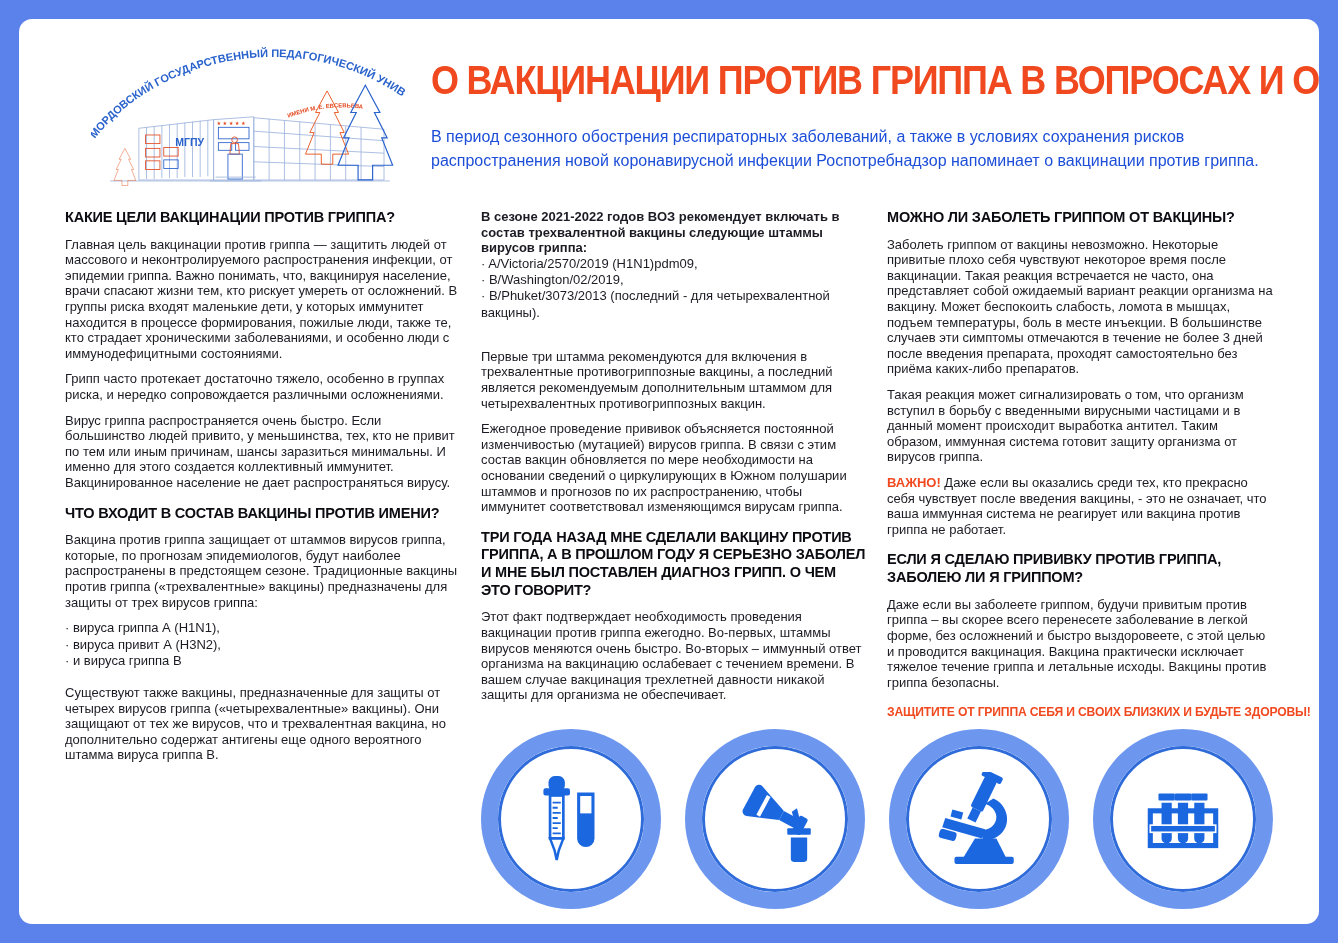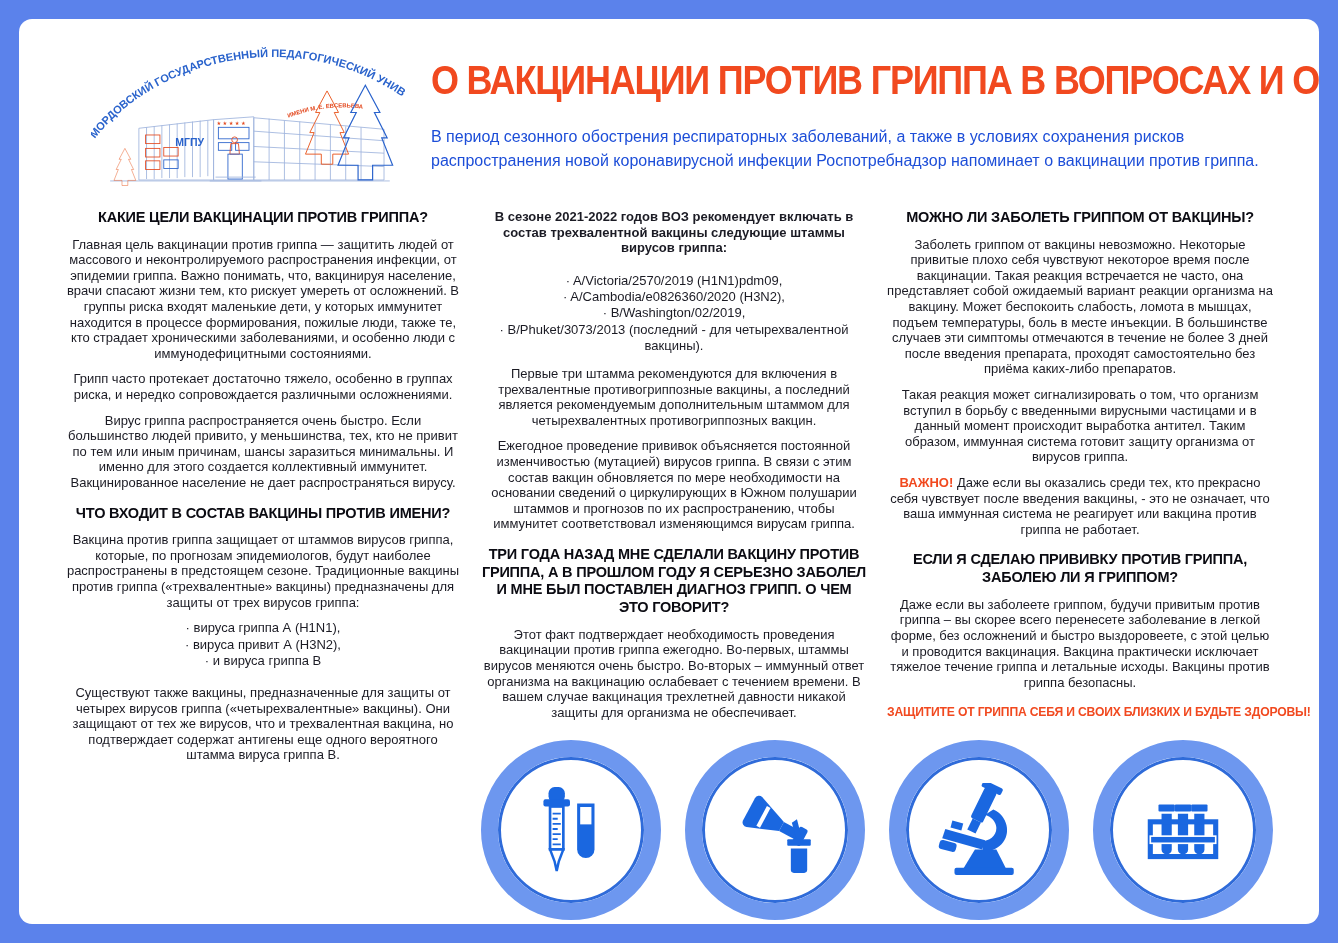--- a/index.html
+++ b/index.html
@@ -10,21 +10,21 @@
   
   .header{display:flex;margin:14px 42px 0 72px;height:162px;}
   .logo{width:316px;flex-shrink:0;}
   .logo svg{width:316px;height:158px;}
   .header-text{flex:1;margin-left:24px;min-width:0;}
   .title{font-size:36px;font-weight:bold;color:#F1491F;letter-spacing:-1.2px;
          text-align:center;white-space:nowrap;margin-top:24px;
          transform:scaleY(1.12);transform-origin:top center;}
   .subtitle{font-size:16px;line-height:1.5;margin-top:26px;color:#1d4ed8;}
   
-  .content{display:flex;gap:20px;margin:14px 46px 0 46px;text-align:center;}
+  .content{display:flex;gap:20px;margin:14px 46px 0 46px;}
   .col{flex:1;min-width:0;}
   .right-wrap{flex:2;display:flex;flex-direction:column;min-width:0;}
   .right-cols{display:flex;gap:20px;}
   .right-cols .col{flex:1;}
   .q{font-size:14.5px;font-weight:bold;color:#0b0b12;margin:14px 0 10px;line-height:1.22;letter-spacing:-0.2px;}
   .q:first-child{margin-top:0;}
   p{font-size:13px;line-height:1.2;margin:0 0 10px;}
   .bold-intro{font-weight:bold;}
   ul.plain{list-style:none;margin:0 0 10px;padding:0;}
   ul.plain li{font-size:13px;line-height:1.25;}
@@ -110,35 +110,34 @@
         <p>Главная цель вакцинации против гриппа — защитить людей от массового и неконтролируемого распространения инфекции, от эпидемии гриппа. Важно понимать, что, вакцинируя население, врачи спасают жизни тем, кто рискует умереть от осложнений. В группы риска входят маленькие дети, у которых иммунитет находится в процессе формирования, пожилые люди, также те, кто страдает хроническими заболеваниями, и особенно люди с иммунодефицитными состояниями.</p>
         <p>Грипп часто протекает достаточно тяжело, особенно в группах риска, и нередко сопровождается различными осложнениями.</p>
         <p>Вирус гриппа распространяется очень быстро. Если большинство людей привито, у меньшинства, тех, кто не привит по тем или иным причинам, шансы заразиться минимальны. И именно для этого создается коллективный иммунитет. Вакцинированное население не дает распространяться вирусу.</p>
         <div class="q">ЧТО ВХОДИТ В СОСТАВ ВАКЦИНЫ ПРОТИВ ИМЕНИ?</div>
         <p>Вакцина против гриппа защищает от штаммов вирусов гриппа, которые, по прогнозам эпидемиологов, будут наиболее распространены в предстоящем сезоне. Традиционные вакцины против гриппа («трехвалентные» вакцины) предназначены для защиты от трех вирусов гриппа:</p>
         <ul class="plain">
           <li>· вируса гриппа А (H1N1),</li>
           <li>· вируса привит А (H3N2),</li>
           <li>· и вируса гриппа В</li>
         </ul>
-        <p style="margin-top:16px">Существуют также вакцины, предназначенные для защиты от четырех вирусов гриппа («четырехвалентные» вакцины). Они защищают от тех же вирусов, что и трехвалентная вакцина, но подтверждает содержат антигены еще одного вероятного штамма вируса гриппа В.</p>
+        <p style="margin-top:16px">Существуют также вакцины, предназначенные для защиты от четырех вирусов гриппа («четырехвалентные» вакцины). Они защищают от тех же вирусов, что и трехвалентная вакцина, но дополнительно содержат антигены еще одного вероятного штамма вируса гриппа В.</p>
       </div>
 
       <div class="right-wrap">
         <div class="right-cols">
 
           <div class="col">
-            <p class="bold-intro" style="margin-bottom:17px">В сезоне 2021-2022 годов ВОЗ рекомендует включать в состав трехвалентной вакцины следующие штаммы вирусов гриппа:</p>
+            <p class="bold-intro" style="margin-bottom:0">В сезоне 2021-2022 годов ВОЗ рекомендует включать в состав трехвалентной вакцины следующие штаммы вирусов гриппа:</p>
             <ul class="plain">
               <li>· A/Victoria/2570/2019 (H1N1)pdm09,</li>
-              <li>· A/Cambodia/e0826360/2020 (H3N2),</li>
               <li>· B/Washington/02/2019,</li>
               <li>· B/Phuket/3073/2013 (последний - для четырехвалентной вакцины).</li>
             </ul>
-            <p style="margin-top:12px">Первые три штамма рекомендуются для включения в трехвалентные противогриппозные вакцины, а последний является рекомендуемым дополнительным штаммом для четырехвалентных противогриппозных вакцин.</p>
+            <p style="margin-top:28px">Первые три штамма рекомендуются для включения в трехвалентные противогриппозные вакцины, а последний является рекомендуемым дополнительным штаммом для четырехвалентных противогриппозных вакцин.</p>
             <p>Ежегодное проведение прививок объясняется постоянной изменчивостью (мутацией) вирусов гриппа. В связи с этим состав вакцин обновляется по мере необходимости на основании сведений о циркулирующих в Южном полушарии штаммов и прогнозов по их распространению, чтобы иммунитет соответствовал изменяющимся вирусам гриппа.</p>
             <div class="q">ТРИ ГОДА НАЗАД МНЕ СДЕЛАЛИ ВАКЦИНУ ПРОТИВ ГРИППА, А В ПРОШЛОМ ГОДУ Я СЕРЬЕЗНО ЗАБОЛЕЛ И МНЕ БЫЛ ПОСТАВЛЕН ДИАГНОЗ ГРИПП. О ЧЕМ ЭТО ГОВОРИТ?</div>
             <p>Этот факт подтверждает необходимость проведения вакцинации против гриппа ежегодно. Во-первых, штаммы вирусов меняются очень быстро. Во-вторых – иммунный ответ организма на вакцинацию ослабевает с течением времени. В вашем случае вакцинация трехлетней давности никакой защиты для организма не обеспечивает.</p>
           </div>
 
           <div class="col">
             <div class="q">МОЖНО ЛИ ЗАБОЛЕТЬ ГРИППОМ ОТ ВАКЦИНЫ?</div>
             <p>Заболеть гриппом от вакцины невозможно. Некоторые привитые плохо себя чувствуют некоторое время после вакцинации. Такая реакция встречается не часто, она представляет собой ожидаемый вариант реакции организма на вакцину. Может беспокоить слабость, ломота в мышцах, подъем температуры, боль в месте инъекции. В большинстве случаев эти симптомы отмечаются в течение не более 3 дней после введения препарата, проходят самостоятельно без приёма каких-либо препаратов.</p>
             <p>Такая реакция может сигнализировать о том, что организм вступил в борьбу с введенными вирусными частицами и в данный момент происходит выработка антител. Таким образом, иммунная система готовит защиту организма от вирусов гриппа.</p>
             <p><span class="important-label">ВАЖНО!</span><span> Даже если вы оказались среди тех, кто прекрасно себя чувствует после введения вакцины, - это не означает, что ваша иммунная система не реагирует или вакцина против гриппа не работает.</span></p>

